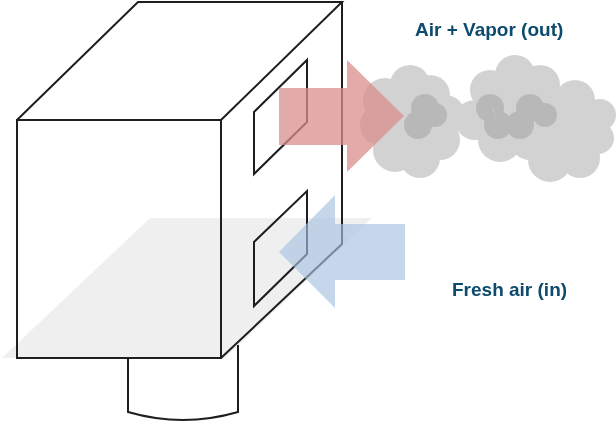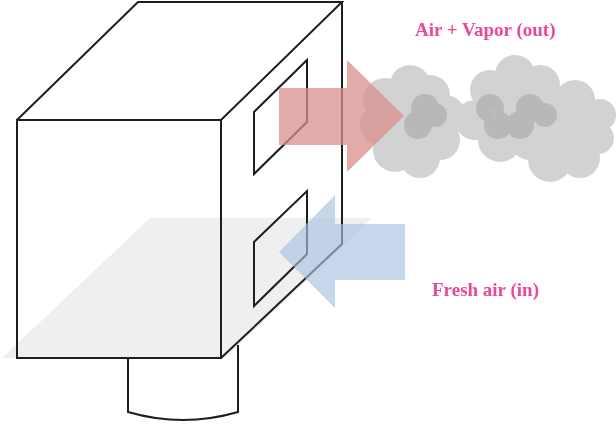--- a/index.html
+++ b/index.html
@@ -1,27 +1,27 @@
 <!DOCTYPE html>
 <html><head>
 <meta charset="utf-8">
 <style>
   html, body { margin: 0; padding: 0; background: #ffffff; }
   body { width: 616px; height: 429px; position: relative; overflow: hidden; }
   svg { position: absolute; left: 0; top: 0; }
   .label {
     position: absolute;
-    font-family: Liberation Serif, serif;
+    font-family: Liberation Sans, sans-serif;
     font-weight: bold;
     font-size: 19px;
-    color: #ec4899;
+    color: #0c4a6e;
     white-space: nowrap;
   }
   #lbl-out { left: 415px; top: 19px; }
-  #lbl-in { left: 432px; top: 279px; }
+  #lbl-in { left: 452px; top: 279px; }
 </style>
 </head>
 <body>
 
 <svg width="616" height="429" viewBox="0 0 616 429">
 
   <polygon points="150,218 372,218 225,358 2,358" fill="#ececec" opacity="0.85"></polygon>
 
   <g fill="none" stroke="#1e1e1e" stroke-width="2">
     <path d="M128,358 L128,412 Q183,428 238,412 L238,345"></path>

